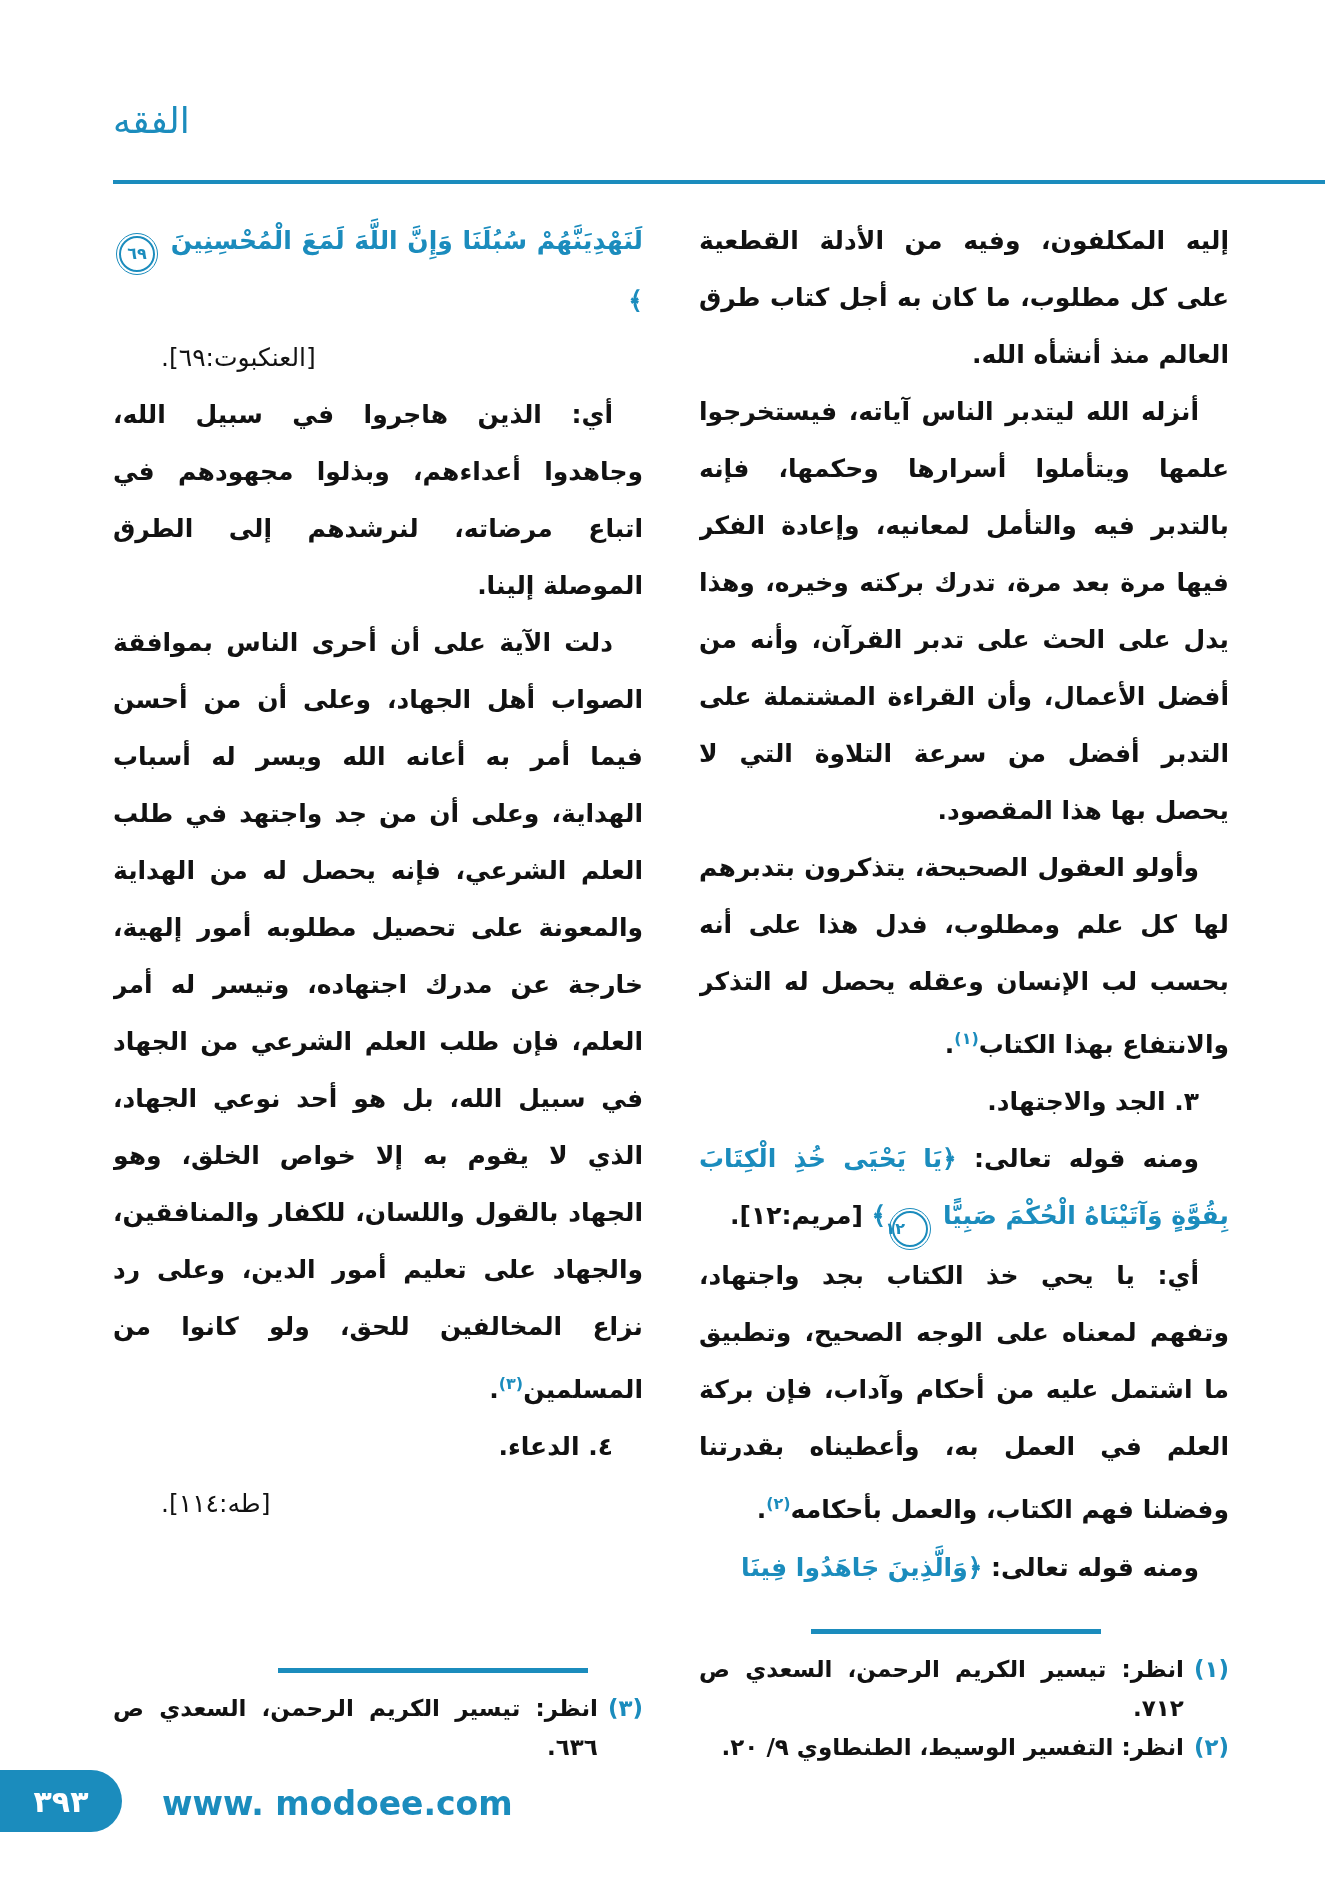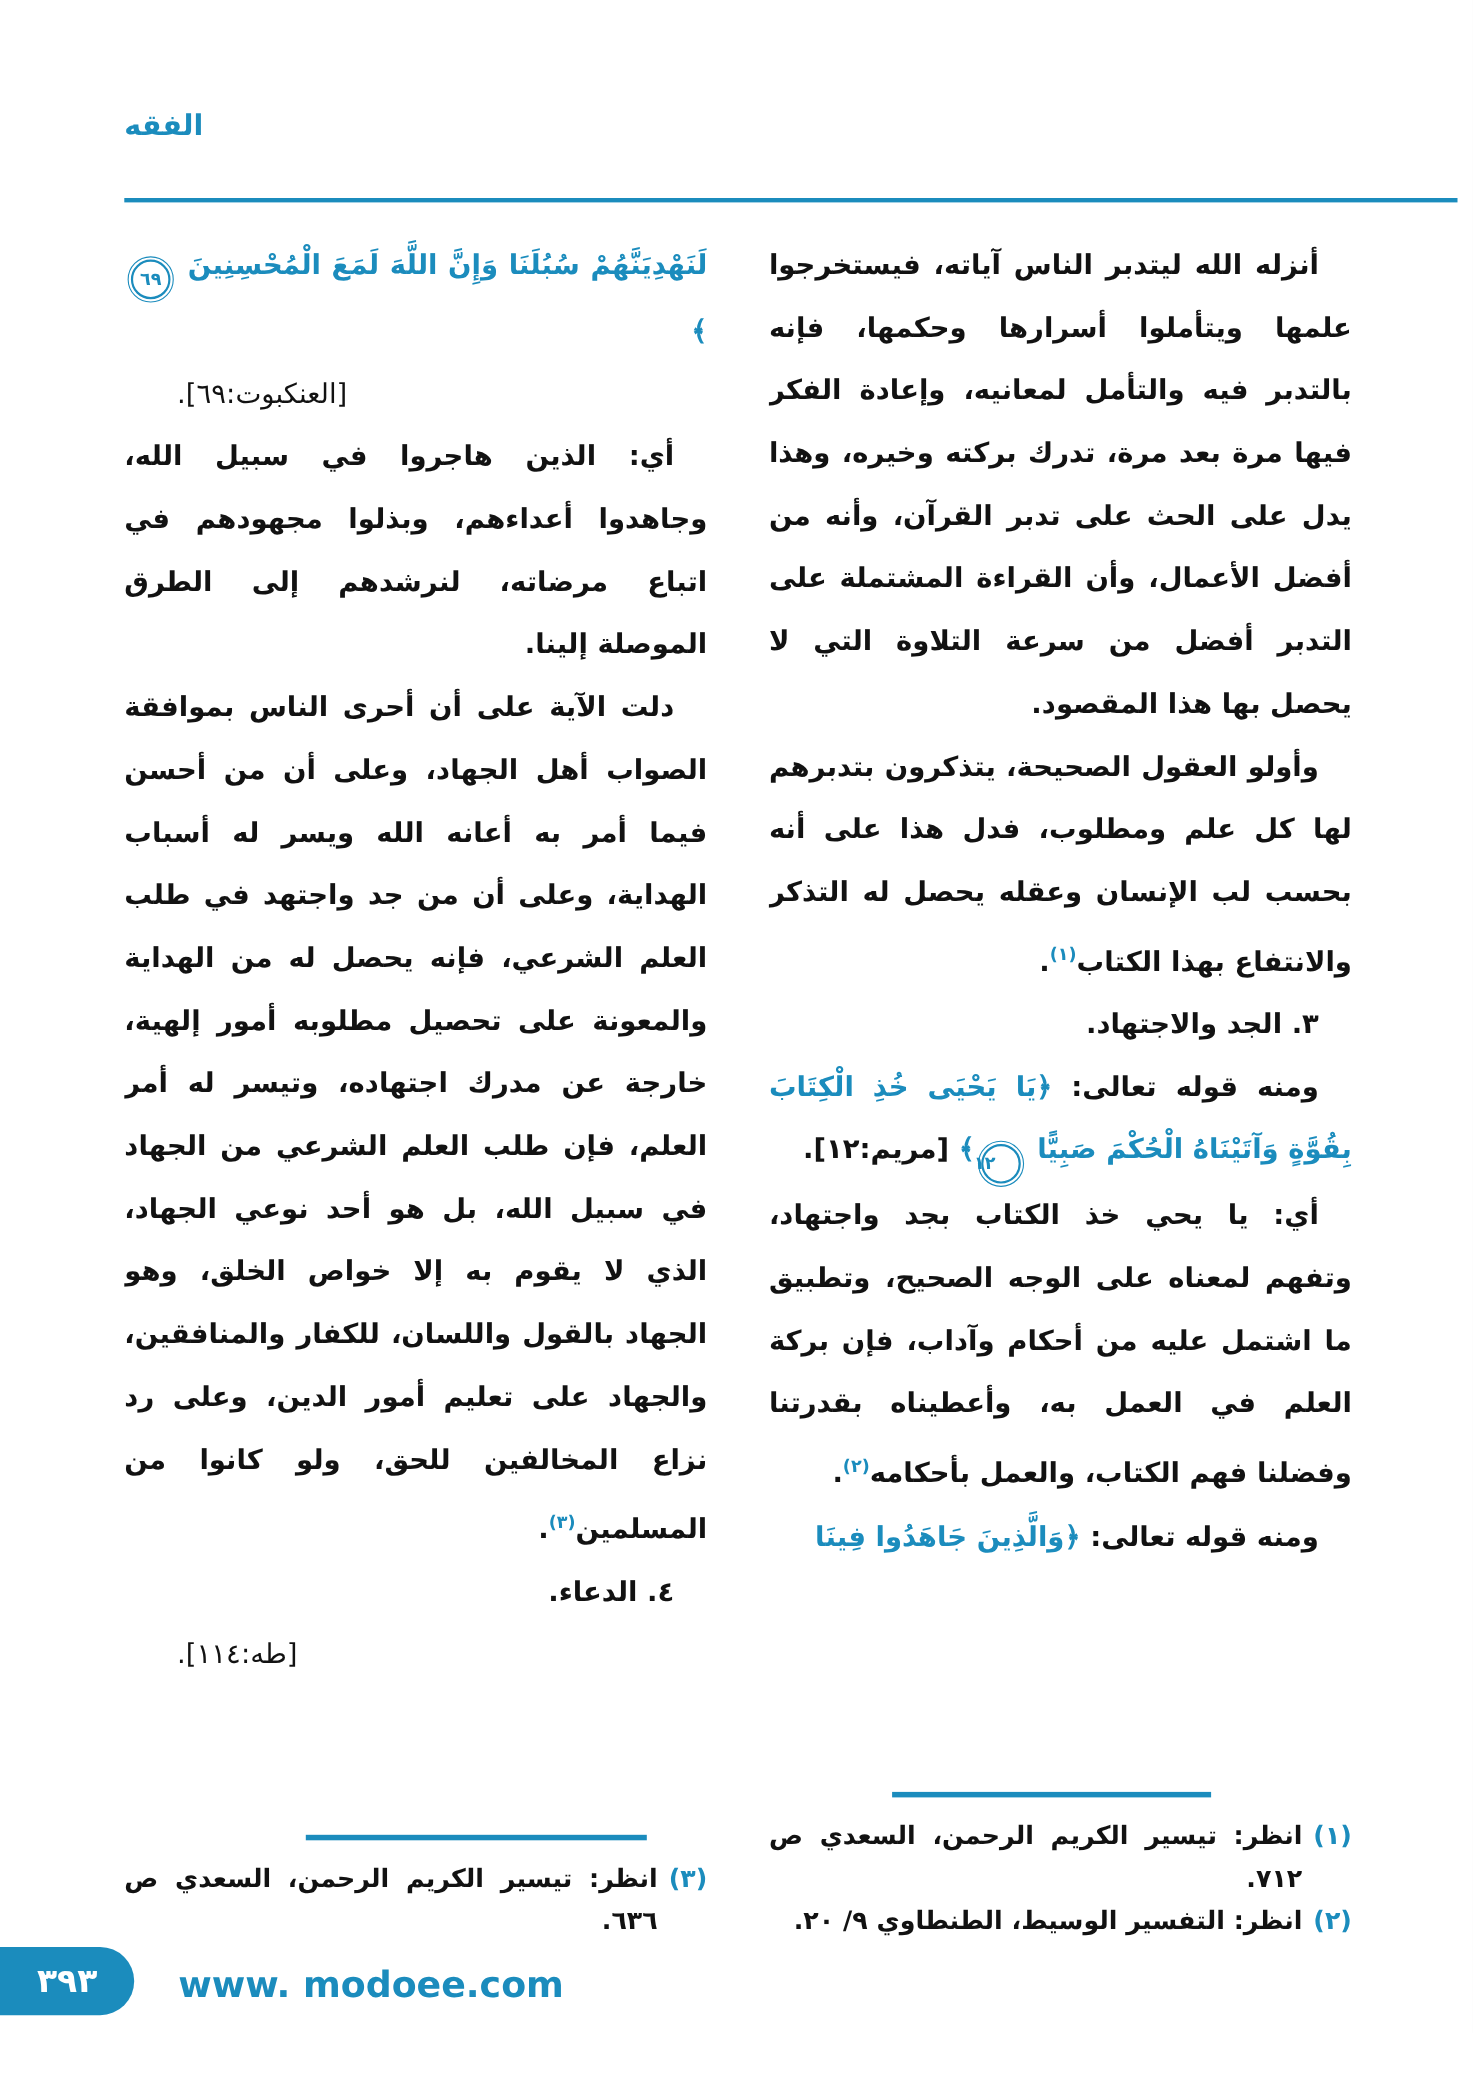--- a/index.html
+++ b/index.html
@@ -5,21 +5,21 @@
   :root { --accent:#1b8cbd; --ink:#121212; }
   * { box-sizing: border-box; }
   html,body { margin:0; padding:0; background:#e8e8e8; }
   .page {
     width:1339px; height:1890px; position:relative; margin:0 auto;
     background:#ffffff; overflow:hidden; direction:rtl;
     font-family:"DejaVu Sans", sans-serif; color:var(--ink);
   }
   .section-title {
     position:absolute; top:100px; left:113px;
-    font-size:26px; font-weight:bold; color:var(--accent);
+    font-size:36px; font-weight:normal; color:var(--accent);
   }
   .header-rule {
     position:absolute; top:180px; left:113px; right:14px; height:4px;
     background:var(--accent);
   }
   .columns {
     position:absolute; top:212px; right:110px; left:113px; bottom:123px;
     display:flex; gap:56px;
   }
   .col { flex:1 1 0; display:flex; flex-direction:column; min-width:0;gap:36px; }
@@ -69,20 +69,21 @@
 
 <div class="page">
 
   <div class="section-title">الفقه</div>
   <div class="header-rule"></div>
 
   <div class="columns">
 
     <div class="col">
       <div class="col-body">
+        <p class="para"><span>إليه المكلفون، وفيه من الأدلة القطعية على كل مطلوب، ما كان به أجل كتاب طرق العالم منذ أنشأه الله.</span></p>
         <p class="para indent"><span>أنزله الله ليتدبر الناس آياته، فيستخرجوا علمها ويتأملوا أسرارها وحكمها، فإنه بالتدبر فيه والتأمل لمعانيه، وإعادة الفكر فيها مرة بعد مرة، تدرك بركته وخيره، وهذا يدل على الحث على تدبر القرآن، وأنه من أفضل الأعمال، وأن القراءة المشتملة على التدبر أفضل من سرعة التلاوة التي لا يحصل بها هذا المقصود.</span></p>
         <p class="para indent"><span>وأولو العقول الصحيحة، يتذكرون بتدبرهم لها كل علم ومطلوب، فدل هذا على أنه بحسب لب الإنسان وعقله يحصل له التذكر والانتفاع بهذا الكتاب</span><sup class="fn-mark">(١)</sup><span>.</span></p>
         <p class="para indent"><span>٣. الجد والاجتهاد.</span></p>
         <p class="para indent"><span>ومنه قوله تعالى: </span><span class="quran">﴿يَا يَحْيَى خُذِ الْكِتَابَ بِقُوَّةٍ وَآتَيْنَاهُ الْحُكْمَ صَبِيًّا </span><span class="ayah-medallion">١٢</span><span class="quran">﴾</span><span> [مريم:١٢].</span></p>
         <p class="para indent"><span>أي: يا يحي خذ الكتاب بجد واجتهاد، وتفهم لمعناه على الوجه الصحيح، وتطبيق ما اشتمل عليه من أحكام وآداب، فإن بركة العلم في العمل به، وأعطيناه بقدرتنا وفضلنا فهم الكتاب، والعمل بأحكامه</span><sup class="fn-mark">(٢)</sup><span>.</span></p>
         <p class="para indent"><span>ومنه قوله تعالى: </span><span class="quran">﴿وَالَّذِينَ جَاهَدُوا فِينَا</span></p>
       </div>
       <div class="fn-block">
         <div class="fn-rule rcol"></div>
         <div class="footnote">

